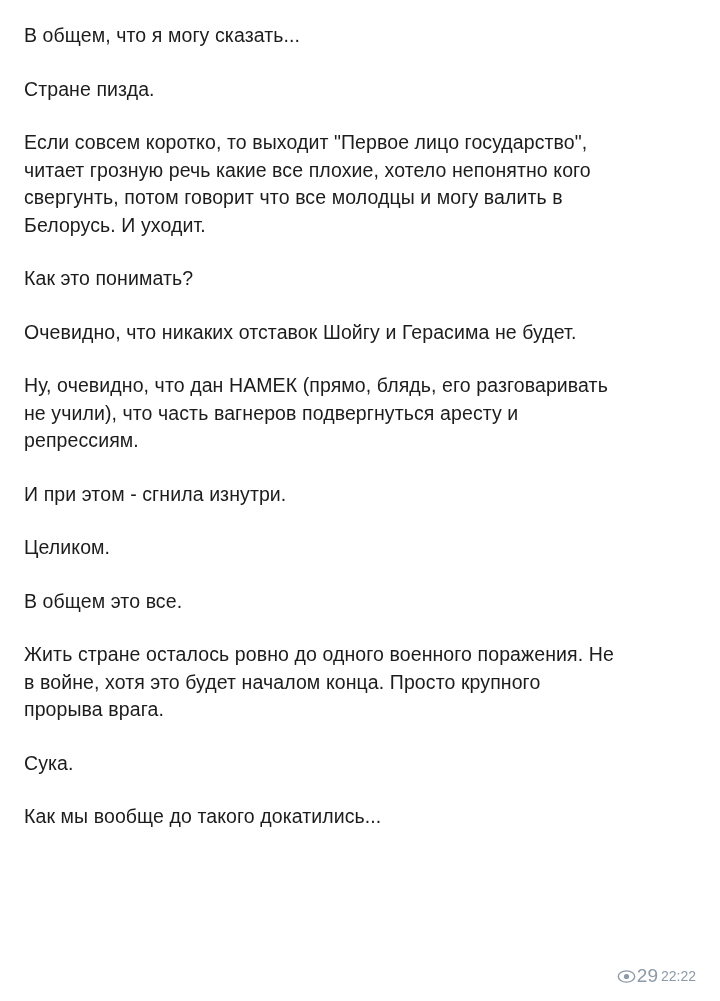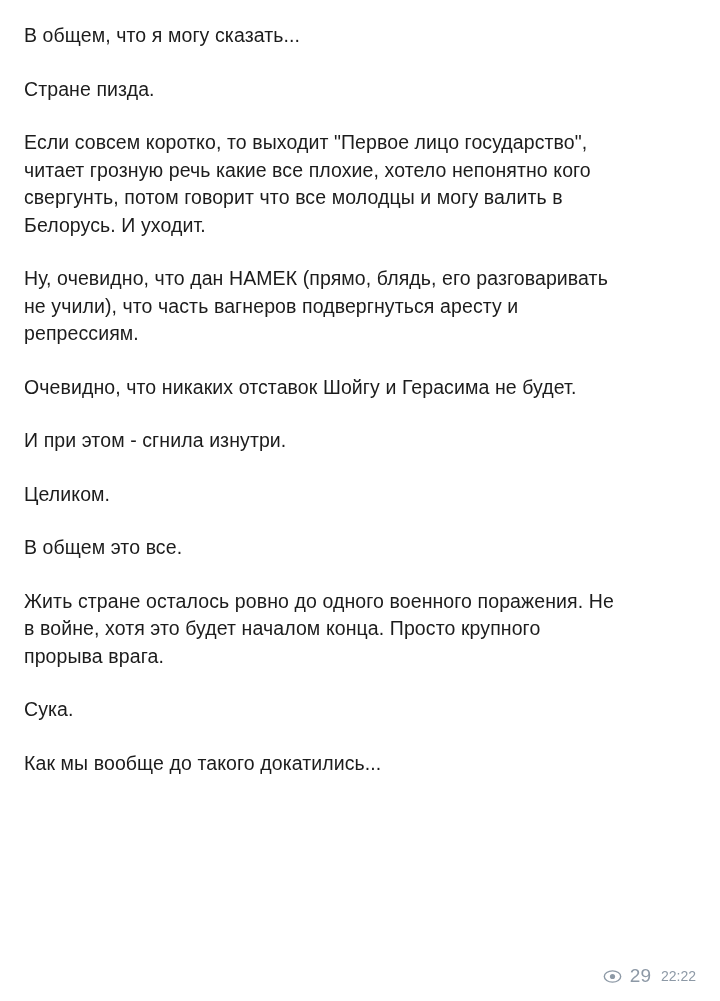--- a/index.html
+++ b/index.html
@@ -48,21 +48,21 @@
   }
   .paragraph.last {
     margin-bottom: 0;
   }
   .meta {
     position: absolute;
     right: 24px;
     bottom: 14px;
     display: flex;
     align-items: center;
-    gap: 8px;
+    gap: 1px;
     color: #8d99a6;
     font-size: 19px;
   }
   .eye-icon {
     display: inline-block;
     width: 19px;
     height: 19px;
     position: relative;
   }
   .eye-icon svg { display: block; }
@@ -79,22 +79,23 @@
 </head>
 <body>
 
 <div class="post">
 
   <div class="clipped-top">————————</div>
 
   <p class="paragraph">В общем, что я могу сказать...</p>
   <p class="paragraph">Стране пизда.</p>
   <p class="paragraph">Если совсем коротко, то выходит "Первое лицо государство", читает грозную речь какие все плохие, хотело непонятно кого свергунть, потом говорит что все молодцы и могу валить в Белорусь. И уходит.</p>
+  <p class="paragraph">Как это понимать?</p>
+  <p class="paragraph">Очевидно, что никаких отставок Шойгу и Герасима не будет.</p>
   <p class="paragraph">Ну, очевидно, что дан НАМЕК (прямо, блядь, его разговаривать не учили), что часть вагнеров подвергнуться аресту и репрессиям.</p>
-  <p class="paragraph">Очевидно, что никаких отставок Шойгу и Герасима не будет.</p>
   <p class="paragraph">И при этом - сгнила изнутри.</p>
   <p class="paragraph">Целиком.</p>
   <p class="paragraph">В общем это все.</p>
   <p class="paragraph">Жить стране осталось ровно до одного военного поражения. Не в войне, хотя это будет началом конца. Просто крупного прорыва врага.</p>
   <p class="paragraph">Сука.</p>
   <p class="paragraph last">Как мы вообще до такого докатились...</p>
 
   <div class="meta">
     <span class="eye-icon">
       <svg width="19" height="19" viewBox="0 0 19 19" aria-hidden="true">

